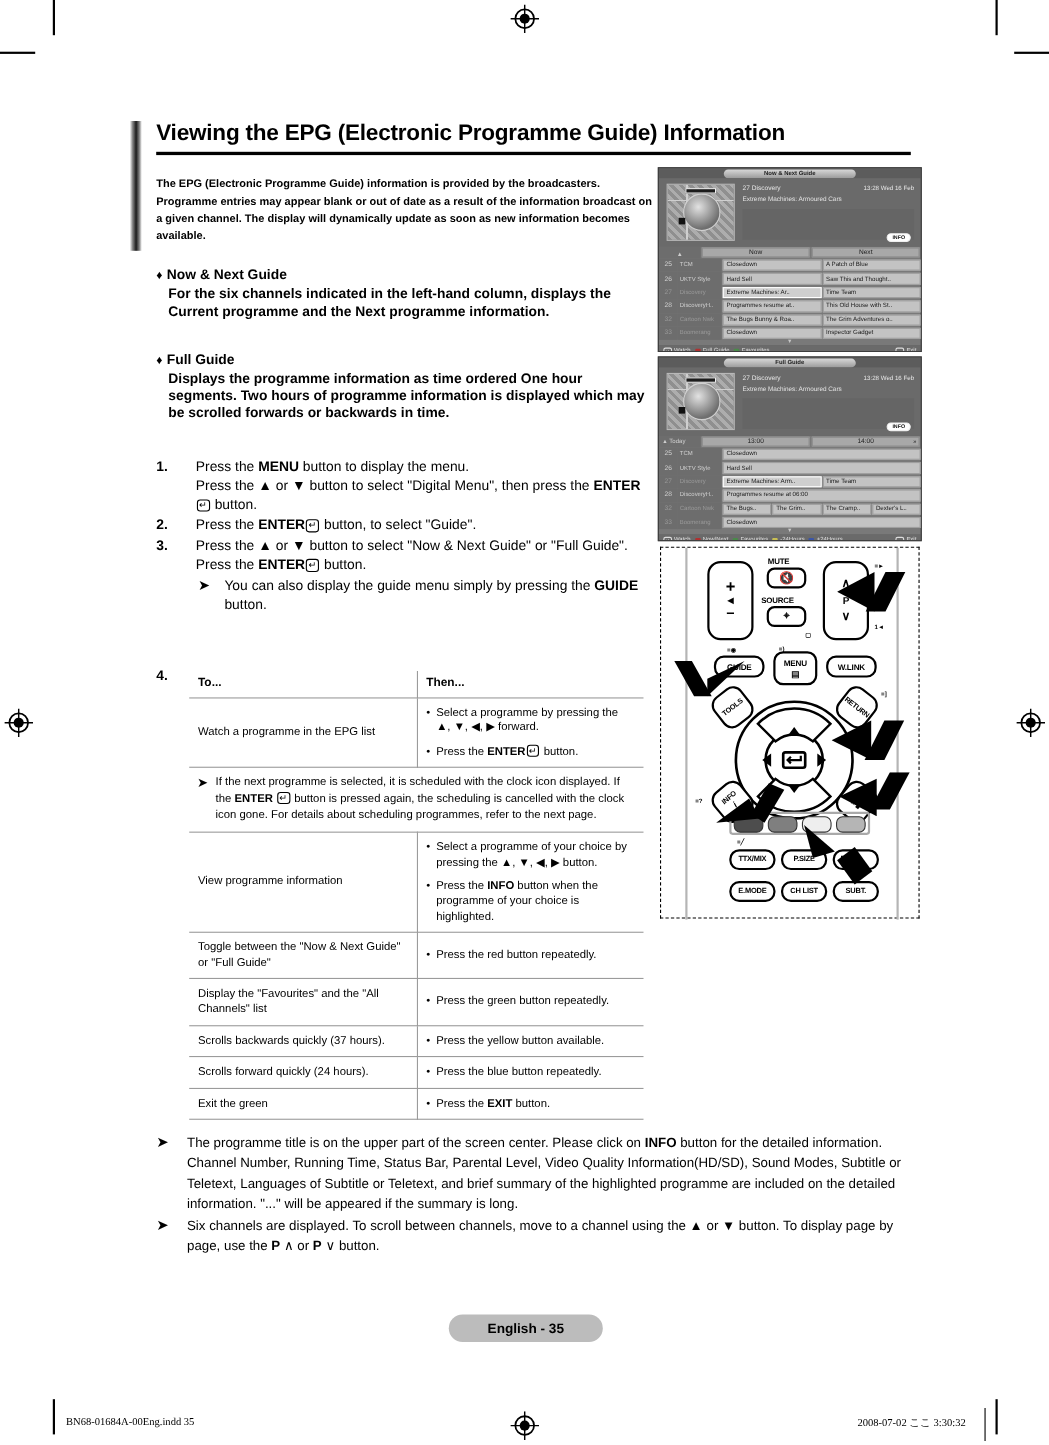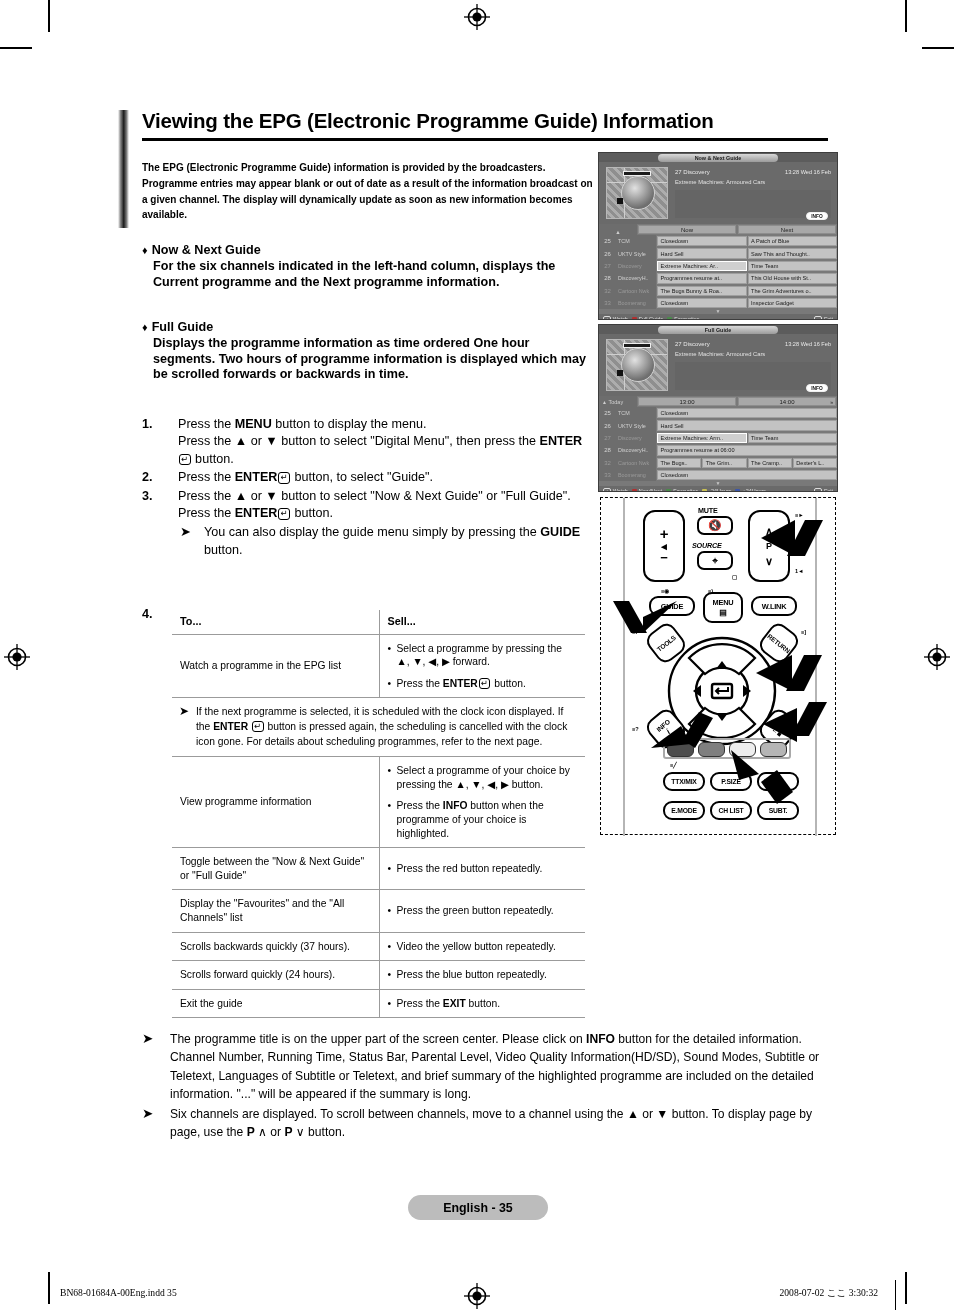--- a/index.html
+++ b/index.html
@@ -246,21 +246,21 @@
       </div>
     </div>
   </div>
 
   <div id="table-num">4.</div>
 
   <table id="ops">
     <tbody>
       <tr class="head">
         <td class="colA">To...</td>
-        <td class="colB">Sell...</td>
+        <td class="colB">Then...</td>
       </tr>
       <tr>
         <td class="colA">Watch a programme in the EPG list</td>
         <td class="colB">
           <div class="li"><span class="dot">•</span><span>Select a programme by pressing the ▲, ▼, ◀, ▶ forward.</span></div>
           <div class="li"><span class="dot">•</span><span>Press the <b>ENTER</b><span class="kbd-enter">↵</span> button.</span></div>
         </td>
       </tr>
       <tr class="fullnote">
         <td class="colA" colspan="2" style="border-right:none;">
@@ -285,31 +285,31 @@
       </tr>
       <tr>
         <td class="colA">Display the "Favourites" and the "All Channels" list</td>
         <td class="colB">
           <div class="li"><span class="dot">•</span><span>Press the green button repeatedly.</span></div>
         </td>
       </tr>
       <tr>
         <td class="colA">Scrolls backwards quickly (37 hours).</td>
         <td class="colB">
-          <div class="li"><span class="dot">•</span><span>Video the yellow button repeatedly.</span></div>
+          <div class="li"><span class="dot">•</span><span>Press the yellow button available.</span></div>
         </td>
       </tr>
       <tr>
         <td class="colA">Scrolls forward quickly (24 hours).</td>
         <td class="colB">
           <div class="li"><span class="dot">•</span><span>Press the blue button repeatedly.</span></div>
         </td>
       </tr>
       <tr>
-        <td class="colA">Exit the guide</td>
+        <td class="colA">Exit the green</td>
         <td class="colB">
           <div class="li"><span class="dot">•</span><span>Press the <b>EXIT</b> button.</span></div>
         </td>
       </tr>
     </tbody>
   </table>
 
   <div id="bottom-notes">
     <div class="bnote">
       <span class="arrowglyph">➤</span>
@@ -509,21 +509,21 @@
         <span style="font-size:15px;line-height:12px;">+</span>
         <span style="font-size:11px;line-height:12px;">◂</span>
         <span style="font-size:13px;line-height:12px;">−</span>
       </div>
 
       <div class="rlabel" style="left:73px;top:8px;">MUTE</div>
       <div class="rbtn" style="left:72px;top:18px;width:36px;height:19px;border-radius:7px;">
         <span style="font-size:11px;">🔇</span>
       </div>
 
-      <div class="rlabel" style="left:67px;top:43px;font-style:italic;">SOURCE</div>
+      <div class="rlabel" style="left:67px;top:43px;">SOURCE</div>
       <div class="rbtn" style="left:72px;top:53px;width:36px;height:19px;border-radius:7px;">
         <span style="font-size:10px;">⌖</span>
       </div>
 
       <div class="rbtn" style="left:123px;top:12px;width:42px;height:72px;border-radius:12px;flex-direction:column;">
         <span style="font-size:11px;line-height:16px;">∧</span>
         <span style="font-size:9px;line-height:14px;">P</span>
         <span style="font-size:11px;line-height:16px;">∨</span>
       </div>
 

